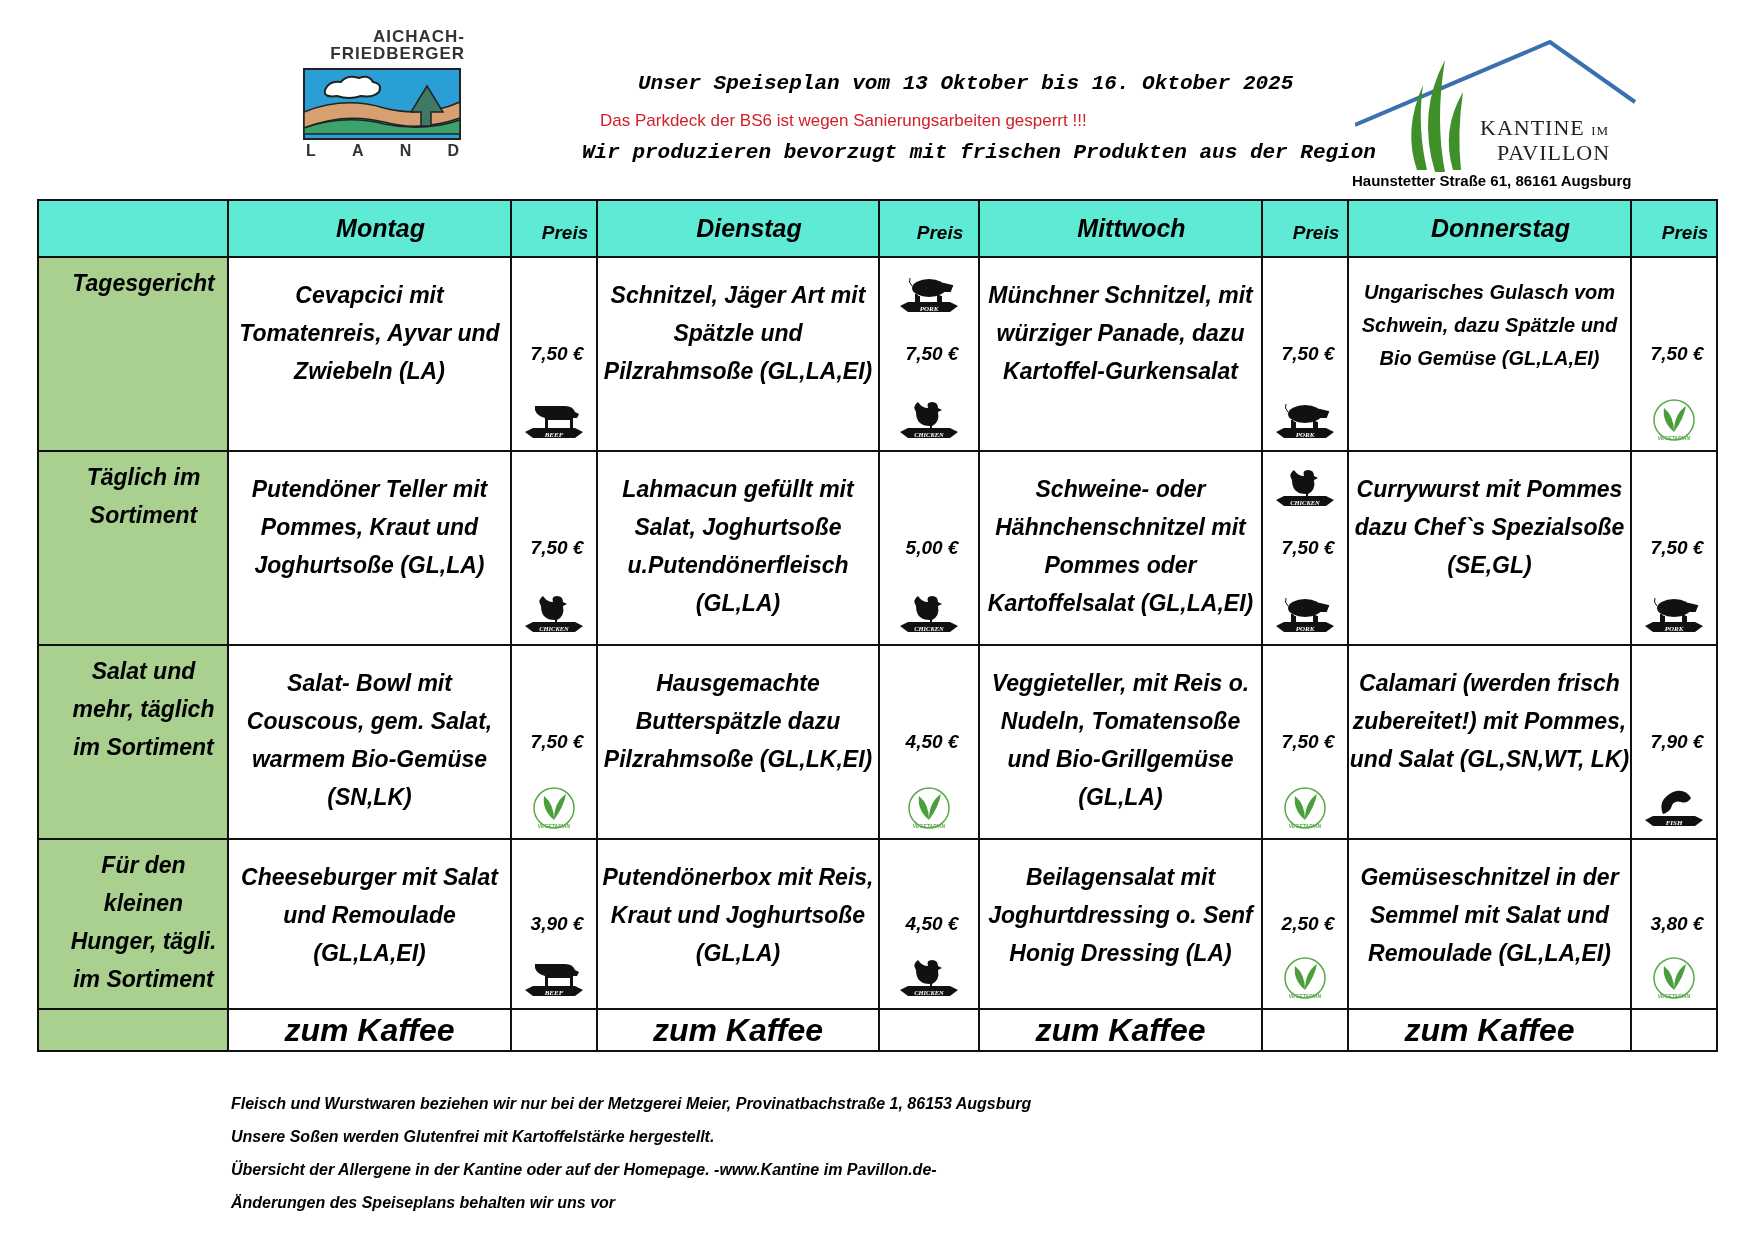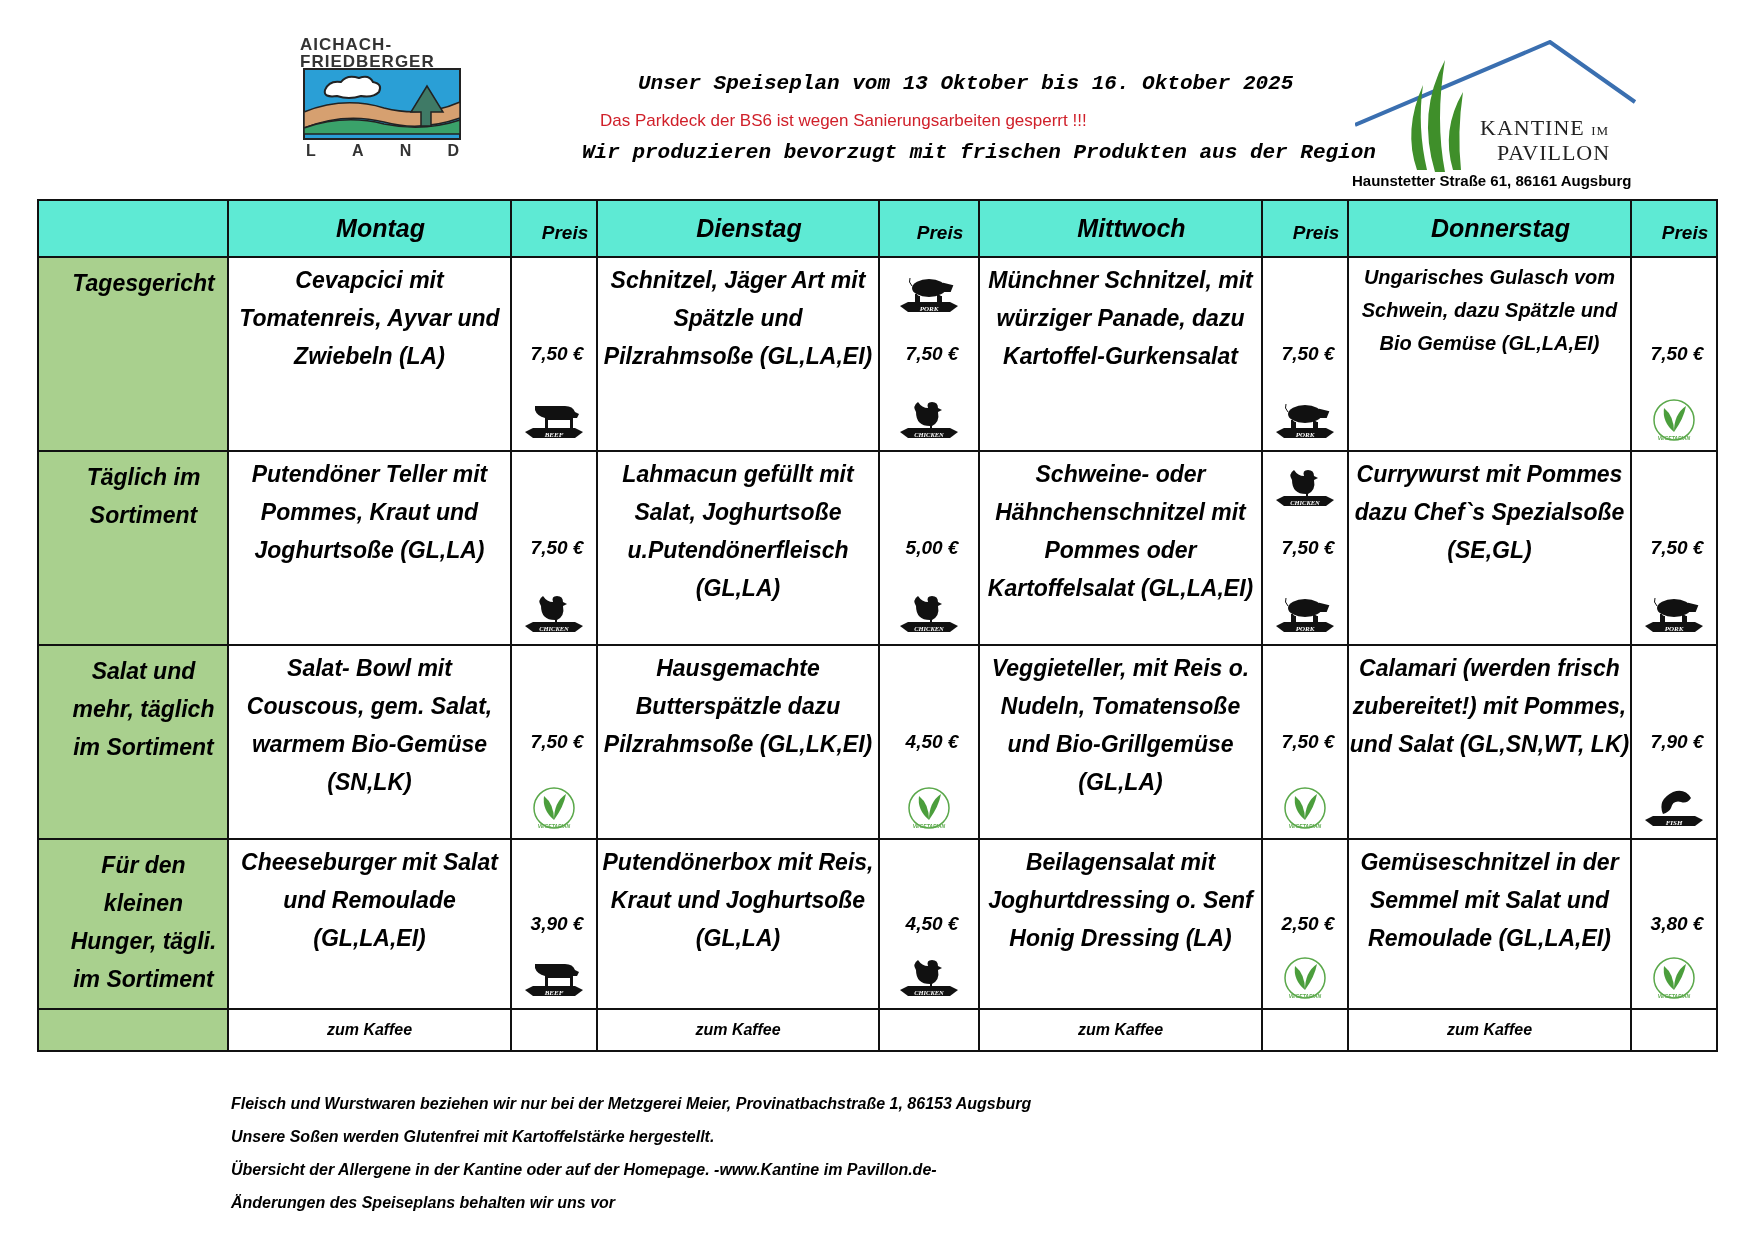--- a/index.html
+++ b/index.html
@@ -1,46 +1,46 @@
 <!DOCTYPE html>
 <html><head>
 <meta charset="utf-8">
 <style>
   html,body{margin:0;padding:0;background:#fff;}
   body{width:1754px;height:1240px;position:relative;overflow:hidden;font-family:"Liberation Sans",sans-serif;color:#000;}
   .abs{position:absolute;}
   
   #afl-logo{left:300px;top:28px;width:165px;height:130px;}
-  #afl-logo .t1{position:absolute;left:0;top:8px;width:165px;text-align:left;font:bold 17px "Liberation Sans",sans-serif;letter-spacing:1px;line-height:17px;color:#333;}
+  #afl-logo .t1{position:absolute;left:0;top:0;width:165px;text-align:right;font:bold 17px "Liberation Sans",sans-serif;letter-spacing:1px;line-height:17px;color:#333;}
   #afl-logo .pic{position:absolute;left:3px;top:40px;width:158px;height:72px;}
   #afl-logo .land{position:absolute;left:0;top:114px;width:165px;display:flex;justify-content:space-between;font:bold 16px "Liberation Sans",sans-serif;color:#333;padding:0 6px;box-sizing:border-box;}
   #kantine-logo{left:1355px;top:40px;width:290px;height:150px;}
   #kantine-logo .name1{position:absolute;left:125px;top:75px;font:22px "Liberation Serif",serif;color:#222;letter-spacing:1px;}
   #kantine-logo .name1 small{font-size:13px;}
   #kantine-logo .name2{position:absolute;left:142px;top:100px;font:22px "Liberation Serif",serif;color:#222;letter-spacing:1px;}
   #address{left:1352px;top:172px;font:bold 15px "Liberation Sans",sans-serif;}
   .hdr{font-family:Liberation Mono, monospace;font-style:italic;font-weight:bold;white-space:nowrap;}
   #title{left:638px;top:72px;font-size:21px;}
   #notice{left:600px;top:111px;font:17px "Liberation Sans",sans-serif;color:#d0202a;white-space:nowrap;}
   #tagline{left:582px;top:141px;font-size:21px;}
   
   #menu{position:absolute;left:37px;top:199px;border-collapse:collapse;table-layout:fixed;}
   #menu td,#menu th{border:2px solid #111;padding:0;text-align:center;vertical-align:middle;font-family:"Liberation Sans",sans-serif;font-style:italic;font-weight:bold;}
   #menu th{background:#5eead4;height:47px;font-size:25px;padding-left:22px;}
   #menu th.preis{font-size:19px;padding-top:8px;}
   #menu td.cat{background:#a9d08e;font-size:23px;line-height:38px;vertical-align:top;padding-top:6px;padding-left:21px;}
-  #menu td.dish{font-size:23px;line-height:38px;vertical-align:top;padding-top:3px;}
+  #menu td.dish{font-size:23px;line-height:38px;vertical-align:top;padding-top:18px;}
   #menu td.dish.small{font-size:20px;line-height:33px;}
   #menu td.price{font-size:19px;position:relative;}
   #menu td.price .pv{display:block;padding-left:6px;}
   .row-main{height:194px;}
   .row-hunger{height:170px;}
   .row-kaffee{height:42px;}
   .row-naschen{height:38px;}
-  #menu tr.row-kaffee td, #menu tr.row-naschen td{vertical-align:middle;padding-top:0;font-size:16px;line-height:30px;}
+  #menu tr.row-kaffee td, #menu tr.row-naschen td{vertical-align:middle;padding-top:0;font-size:32px;line-height:30px;}
   #menu tr.row-naschen td.price{font-size:19px;}
   .ic{position:absolute;left:50%;transform:translateX(-50%);width:62px;height:44px;}
   .ic.low{bottom:8px;}
   .ic.top{top:14px;}
   .foot{left:231px;font:italic bold 16px "Liberation Sans",sans-serif;white-space:nowrap;}
 </style>
 </head>
 <body>
 
 <div id="afl-logo" class="abs">

